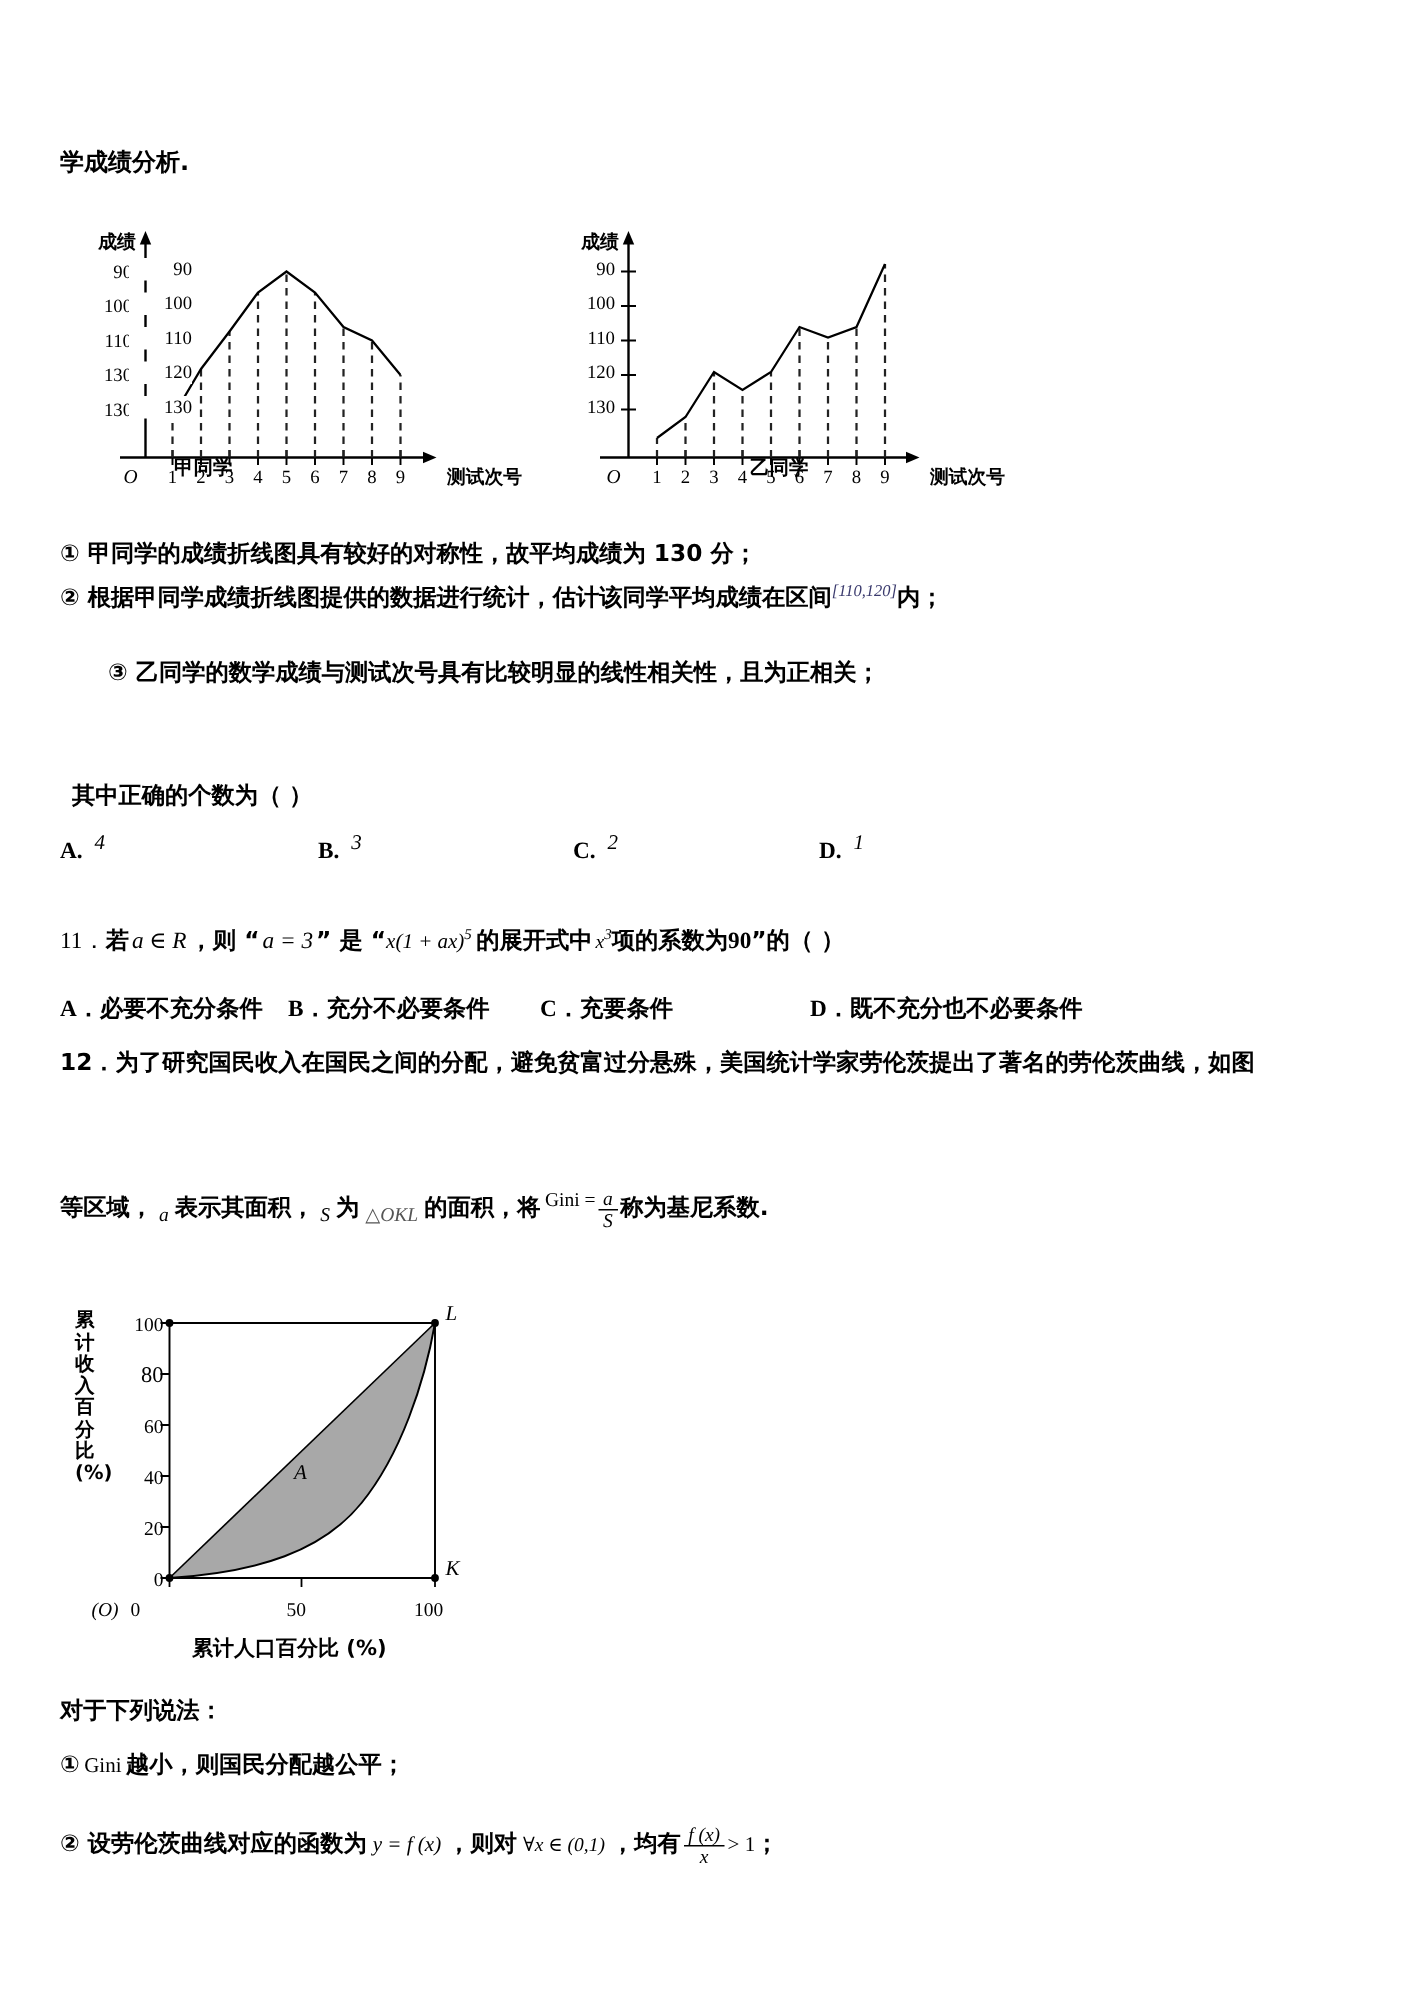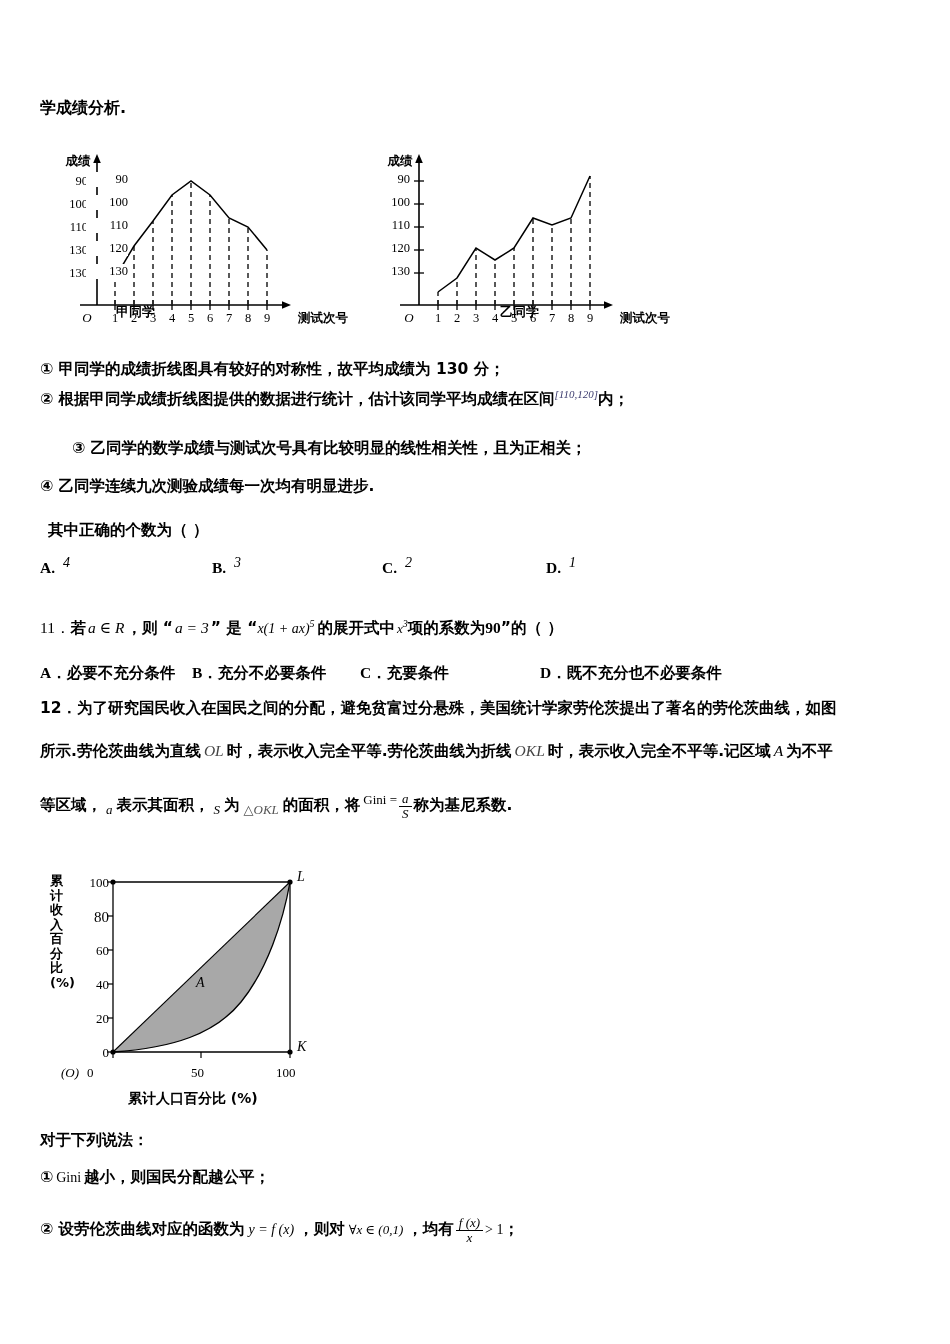--- a/index.html
+++ b/index.html
@@ -211,21 +211,20 @@
   <div class="cn" style="position:absolute; left:500px; top:303px; font-size:13px;">乙同学</div>
 
   <div class="txtline cn" style="left:40px; top:345px;margin-top:16px;">① 甲同学的成绩折线图具有较好的对称性，故平均成绩为 130 分；</div>
 
   <div class="txtline" style="left:40px; top:388px;">
     <span class="cn">② 根据甲同学成绩折线图提供的数据进行统计，估计该同学平均成绩在区间</span><span class="sup">[110,120]</span><span class="cn">内；</span>
   </div>
 
   <div class="txtline cn" style="left:40px; top:440px;margin-left:32px;">③ 乙同学的数学成绩与测试次号具有比较明显的线性相关性，且为正相关；</div>
 
-  <div class="txtline cn" style="left:40px; top:478px;">④ 乙同学连续九次测验成绩每一次均有明显进步.</div>
 
   <div class="txtline cn" style="left:48px; top:522px;">其中正确的个数为（     ）</div>
 
   <div class="txtline" style="left:40px; top:555px;">
     <span class="opt-label">A.</span>
     <span class="small-it" style="vertical-align:super; margin-left:4px;">4</span>
   </div>
   <div class="txtline" style="left:212px; top:555px;">
     <span class="opt-label">B.</span>
     <span class="small-it" style="vertical-align:super; margin-left:4px;">3</span>
@@ -251,23 +250,20 @@
   </div>
   <div class="txtline" style="left:360px; top:664px;">
     <span class="opt-label">C．</span><span class="cn">充要条件</span>
   </div>
   <div class="txtline" style="left:540px; top:664px;">
     <span class="opt-label">D．</span><span class="cn">既不充分也不必要条件</span>
   </div>
 
   <div class="txtline cn" style="left:40px; top:700px;">12．为了研究国民收入在国民之间的分配，避免贫富过分悬殊，美国统计学家劳伦茨提出了著名的劳伦茨曲线，如图</div>
 
-  <div class="txtline" style="left:40px; top:742px;">
-    <span class="cn">所示.劳伦茨曲线为直线</span><span class="mi" style="margin:0 3px; color:#444;">OL</span><span class="cn">时，表示收入完全平等.劳伦茨曲线为折线</span><span class="mi" style="margin:0 3px; color:#444;">OKL</span><span class="cn">时，表示收入完全不平等.记区域</span><span class="mi" style="margin:0 3px;">A</span><span class="cn">为不平</span>
-  </div>
 
   <div class="txtline" style="left:40px; top:792px;">
     <span class="cn">等区域，</span><span class="mi" style="font-size:13px; vertical-align:sub; margin:0 4px;">a</span><span class="cn">表示其面积，</span><span class="mi" style="font-size:13px; vertical-align:sub; margin:0 4px;">S</span><span class="cn">为</span><span class="mi" style="font-size:13px; vertical-align:sub; margin:0 4px; color:#555;">△OKL</span><span class="cn">的面积，将</span><span class="mr" style="font-size:13px; vertical-align:super; margin-left:3px;">Gini =</span><span class="frac"><span class="num">a</span><span class="den">S</span></span><span class="cn">称为基尼系数.</span>
   </div>
 
   <div class="chartwrap" style="left:45px; top:862px; width:285px; height:255px;">
     <svg width="285" height="255" viewBox="0 0 285 255">
 
       <path d="M 68,190 L 245,20
                C 238,60 222,108 196,140

